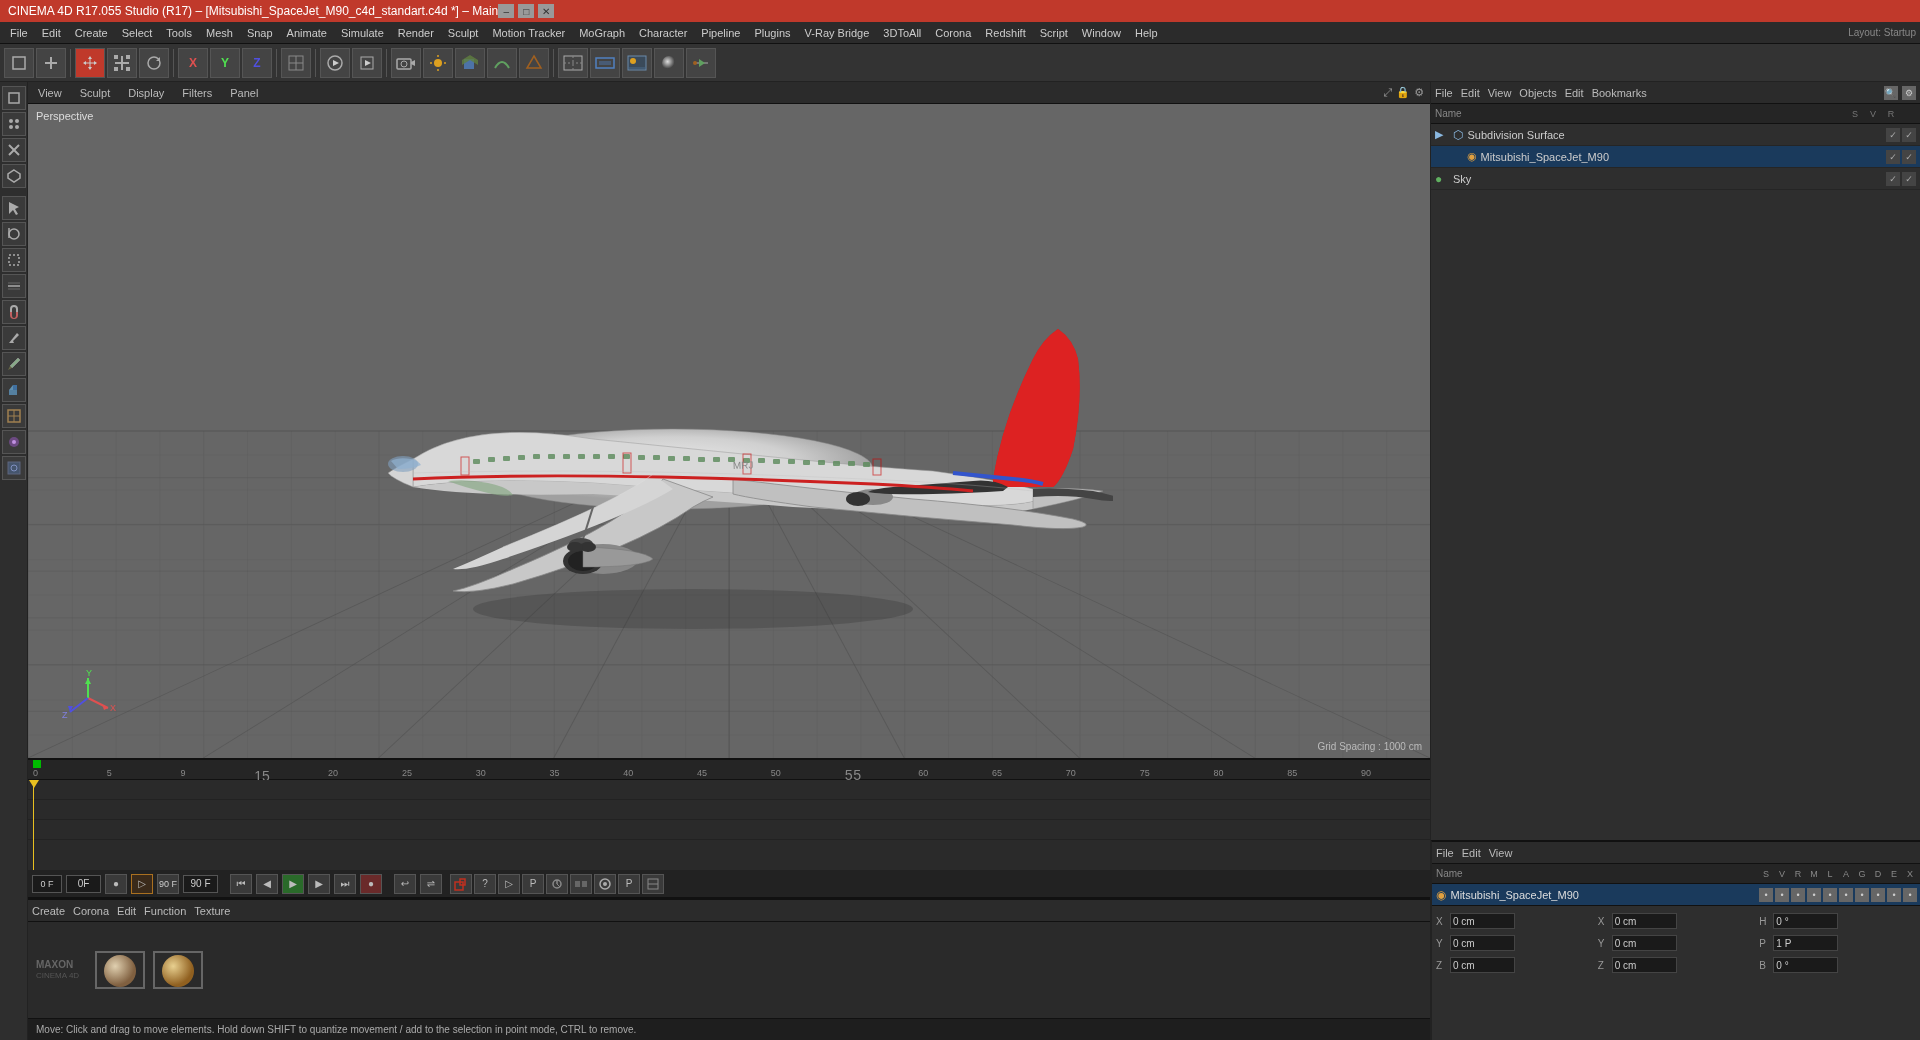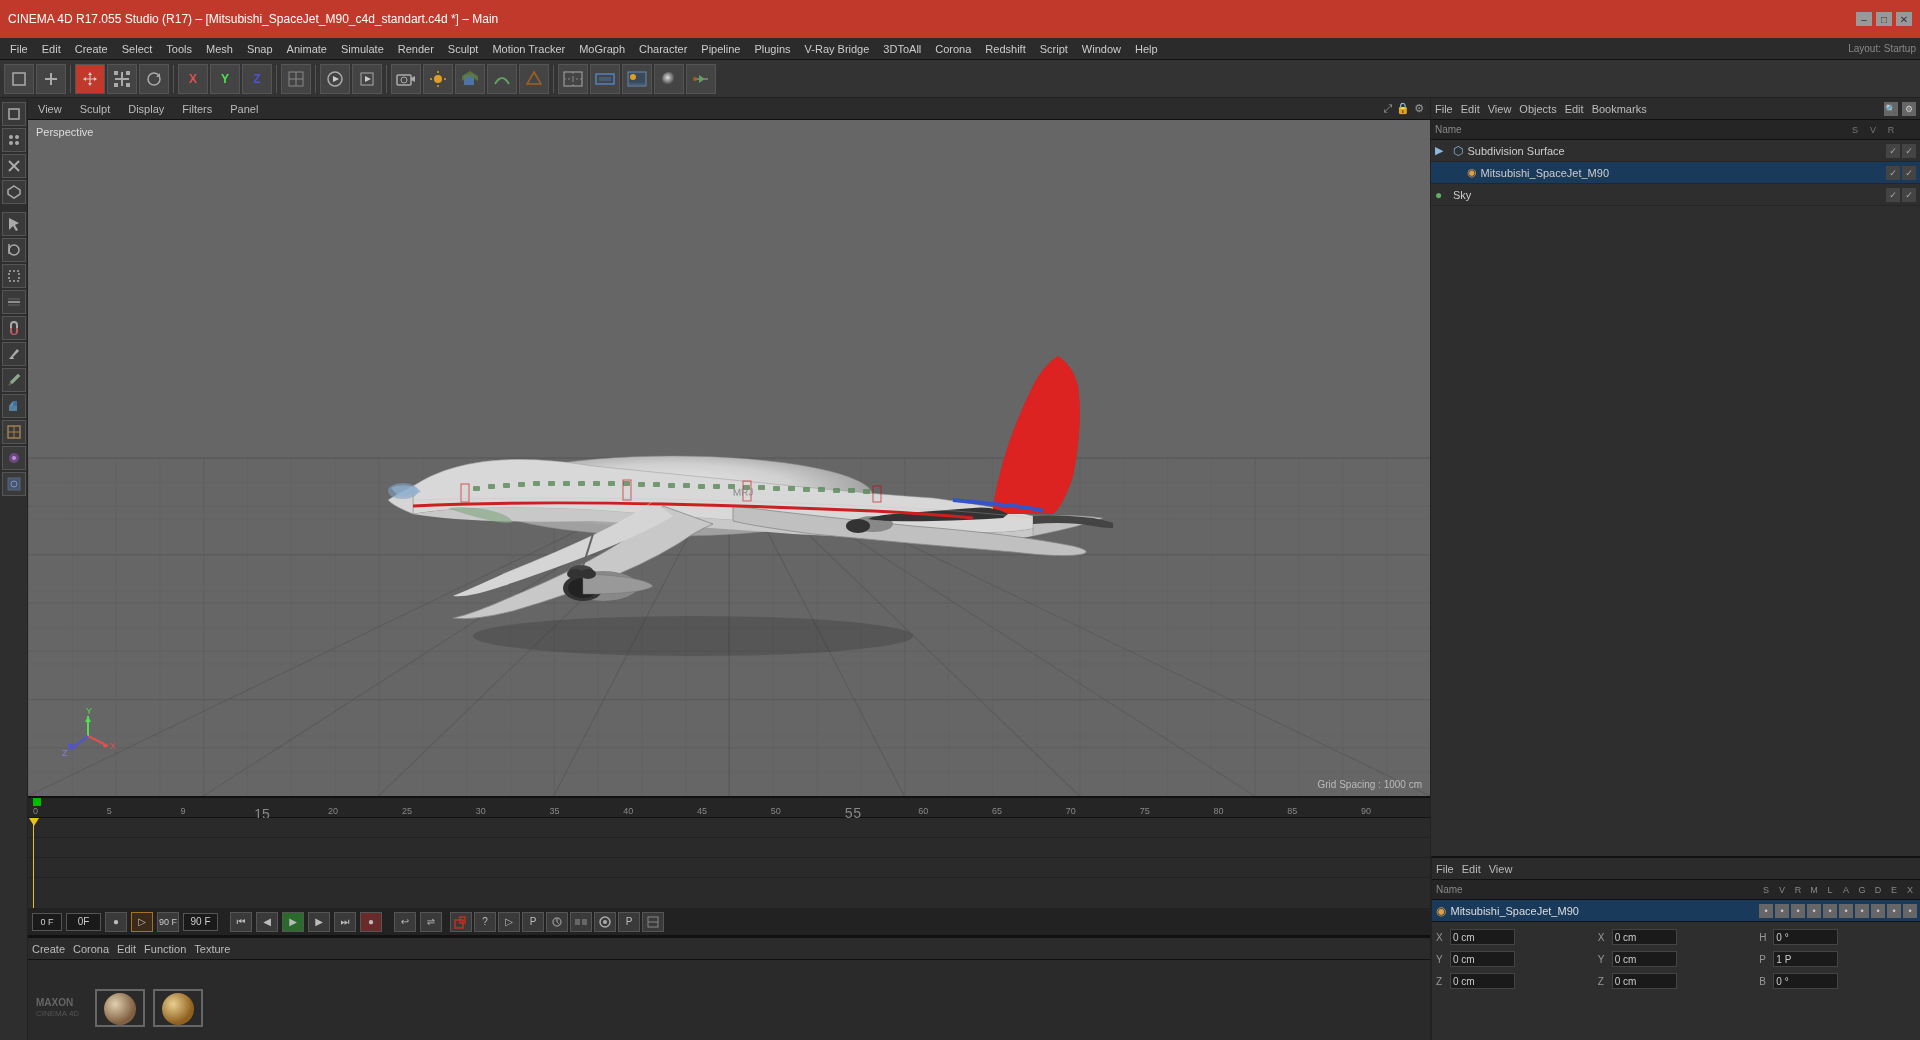--- a/index.html
+++ b/index.html
@@ -10,25 +10,24 @@
       font-family: Arial, sans-serif;
       font-size: 11px;
       color: #ccc;
       overflow: hidden;
       user-select: none;
     }
 
     
     #title-bar {
       width: 100%;
-      height: 38px;
+      height: 22px;
       background: #c0392b;
       display: flex;
       align-items: center;
-      justify-content: space-between;
       padding: 0 8px;
       color: white;
       font-size: 12px;
     }
     #title-bar-controls {
       display: flex;
       gap: 4px;
     }
     .title-btn {
       width: 16px;
@@ -1134,20 +1133,23 @@
                 </radialGradient>
               </defs>
               <circle cx="22" cy="18" r="16" fill="url(#mat2-g)"></circle>
             </svg>
           </div>
           <div class="mat-thumb-label">mat_Ho...</div>
         </div>
       </div>
     </div>
 
+    <div id="status-bar">
+      <span>Move: Click and drag to move elements. Hold down SHIFT to quantize movement / add to the selection in point mode, CTRL to remove.</span>
+    </div>
 
   </div>
 
   <div style="width:490px; display:flex; flex-direction:column; background:#2e2e2e; border-left:1px solid #222; position:relative;">
 
     <div id="object-manager" style="flex:1; display:flex; flex-direction:column;">
 
       <div id="obj-toolbar">
         <span class="obj-menu">File</span>
         <span class="obj-menu">Edit</span>

